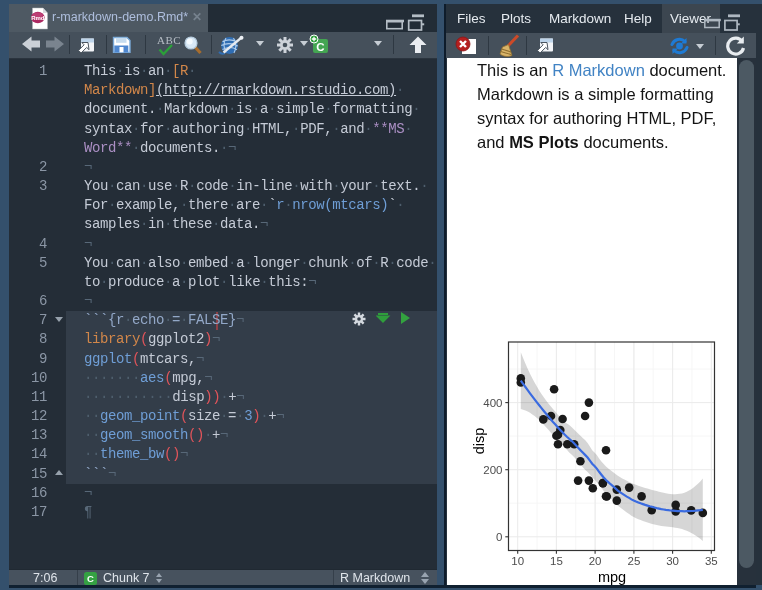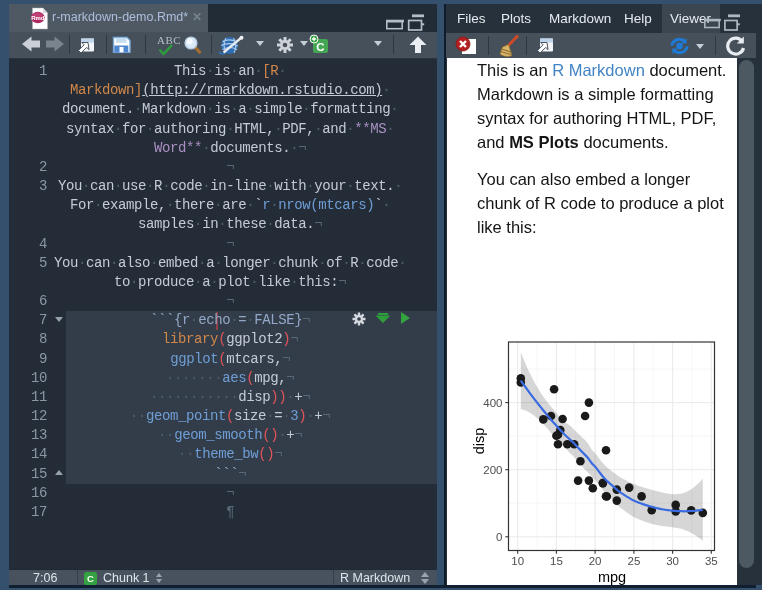--- a/index.html
+++ b/index.html
@@ -11,21 +11,21 @@
 #ltab .ticon{left:21px;top:3px;}
 #ltab .tname{left:43px;top:6px;font-size:12.5px;color:#aebedd;}
 #ltab .tclose{left:183px;top:6px;color:#76828e;font-size:12px;font-weight:bold;}
 #ltoolbar{left:0;top:28px;width:428px;height:26px;background:#45505b;border-bottom:1px solid #2b343e;}
 .sep{width:1px;background:#2e3842;top:3px;height:19px;}
 
 #editor{left:0;top:55px;width:428px;height:510px;background:#242d37;overflow:hidden;}
 #chunkbg{left:57px;top:251.5px;width:371px;height:173px;background:#333d49;}
 pre{margin:0;font-family:"Liberation Mono",monospace;font-size:14px;line-height:19.17px;letter-spacing:-0.4px;}
 #gutter{left:0;top:3px;width:38px;text-align:right;color:#8b96a5;}
-#code{left:45px;top:3px;color:#c5cbd6;text-align:center;}
+#code{left:75px;top:3px;color:#c5cbd6;}
 .ws{color:#4e5e6d;}
 .nl{color:#586878;}
 .org{color:#d2874a;}
 .pur{color:#ab8fc4;}
 .blu{color:#6f9ed6;}
 .cb{color:#93a8c8;}
 .red{color:#e0545a;}
 .url{text-decoration:underline;}
 #statusbar{left:0;top:565px;width:428px;height:16px;background:#47525e;border-top:1px solid #202932;color:#dfe4ea;font-size:12.5px;}
 
@@ -202,21 +202,21 @@
       </svg>
     <div class="abs" style="left:392px;top:253px;width:0;height:0;border-top:6px solid transparent;border-bottom:6px solid transparent;border-left:9px solid #33a23f;"></div>
   </div>
   <div class="abs" id="statusbar">
     <span class="abs" style="left:24px;top:1px;">7:06</span>
     <div class="abs" style="left:68px;top:0px;width:1px;height:16px;background:#353f4a;"></div>
     <svg class="abs" style="left:75px;top:2px" width="13" height="13">
         <rect width="13" height="13" rx="2.5" fill="#35a143"></rect>
         <text x="6.5" y="10" font-size="9.5" font-weight="bold" fill="#fff" text-anchor="middle">C</text>
       </svg>
-    <span class="abs" style="left:94px;top:1px;">Chunk 1</span>
+    <span class="abs" style="left:94px;top:1px;">Chunk 7</span>
     <div class="abs" style="left:147px;top:2.5px;width:0;height:0;border-left:3.5px solid transparent;border-right:3.5px solid transparent;border-bottom:4.5px solid #99a4b0;"></div>
     <div class="abs" style="left:147px;top:9px;width:0;height:0;border-left:3.5px solid transparent;border-right:3.5px solid transparent;border-top:4.5px solid #99a4b0;"></div>
     <div class="abs" style="left:324px;top:0px;width:1px;height:16px;background:#353f4a;"></div>
     <span class="abs" style="left:331px;top:1px;">R Markdown</span>
     <div class="abs" style="left:412px;top:2px;width:0;height:0;border-left:4px solid transparent;border-right:4px solid transparent;border-bottom:5px solid #99a4b0;"></div>
     <div class="abs" style="left:412px;top:9px;width:0;height:0;border-left:4px solid transparent;border-right:4px solid transparent;border-top:5px solid #99a4b0;"></div>
   </div>
 </div>
 
 <div class="abs" id="rpane">
@@ -265,21 +265,20 @@
     <div class="abs" style="left:250px;top:11px;width:0;height:0;border-left:4.5px solid transparent;border-right:4.5px solid transparent;border-top:5px solid #c6cdd4;"></div>
     <div class="abs sep" style="left:269px;top:3px;height:19px;"></div>
     <svg class="abs" style="left:279px;top:2px" width="22" height="21">
         <path d="M17.3 6.5 A8 8 0 1 0 18.5 13" fill="none" stroke="#e8ecf0" stroke-width="3.2"></path>
         <path d="M18.8 1.5 v7 h-7 z" fill="#e8ecf0"></path>
       </svg>
   </div>
   <div class="abs" id="rcontent">
     <div class="abs" id="doc">
       <p>This is an <a>R Markdown</a> document.<br>Markdown is a simple formatting<br>syntax for authoring HTML, PDF,<br>and <b>MS Plots</b> documents.</p>
-      <p>You can also embed a longer<br>chunk of R code to produce a plot<br>like this:</p>
     </div>
     <svg class="abs" style="left:-1px;top:0" width="291" height="527" viewBox="446 58 291 527" font-family="Liberation Sans, sans-serif">
         <defs>
           <clipPath id="pc">
             <rect x="508.5" y="342.0" width="206.0" height="208.5"></rect>
           </clipPath>
         </defs>
         <rect x="508.5" y="342.0" width="206.0" height="208.5" fill="#ffffff"></rect>
         <g stroke="#f5f5f5" stroke-width="0.9">
           <line x1="537.1" y1="342.0" x2="537.1" y2="550.5"></line>

